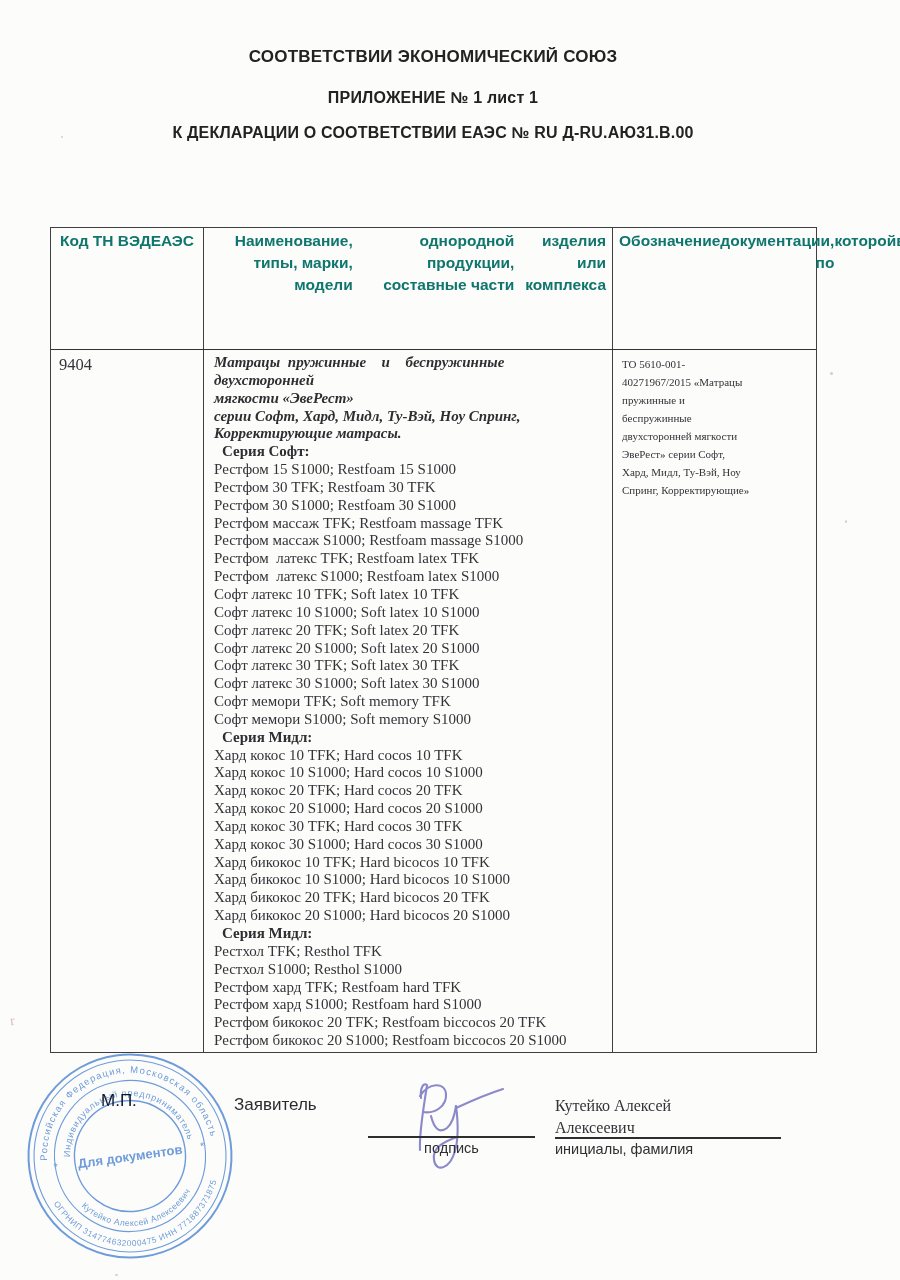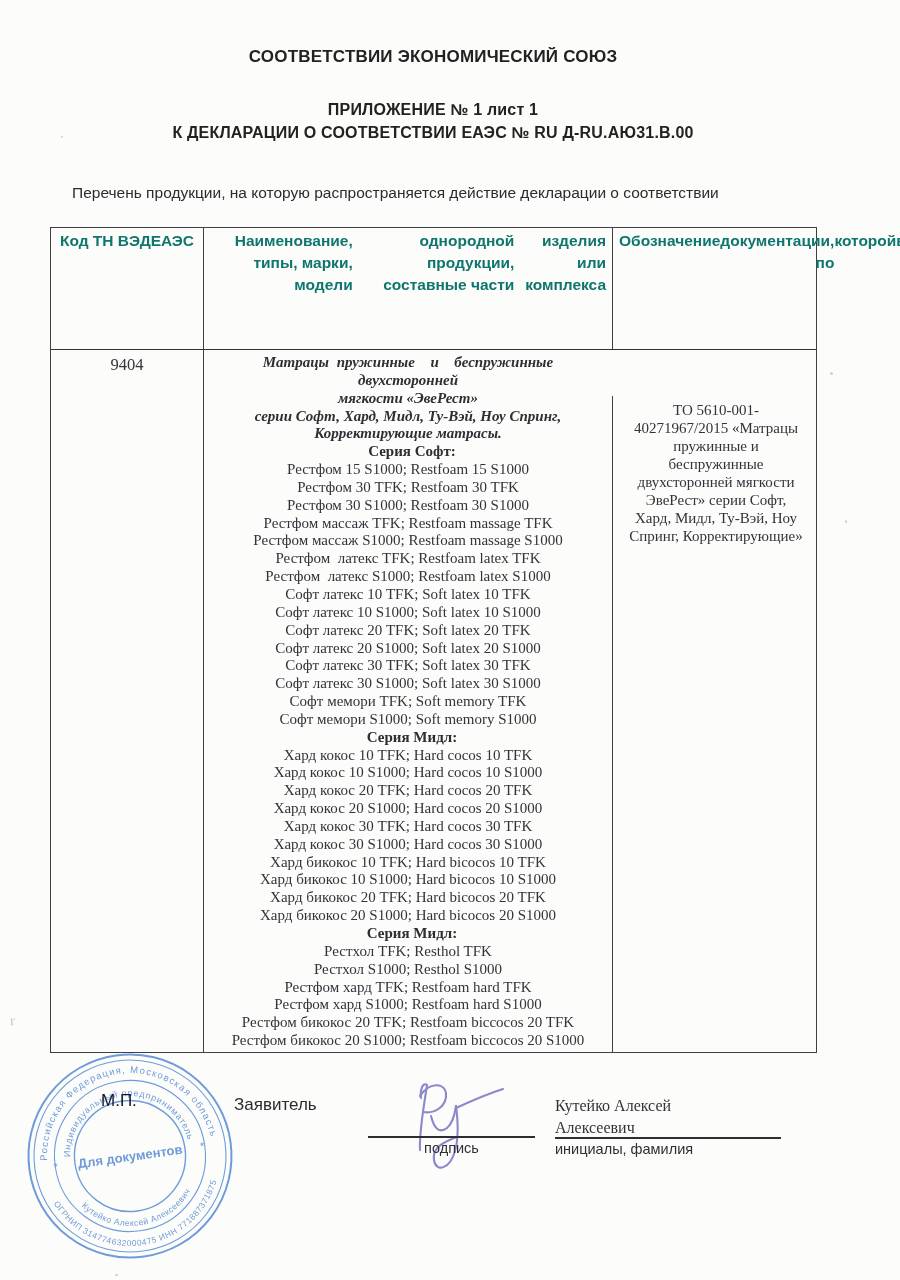--- a/index.html
+++ b/index.html
@@ -4,47 +4,47 @@
 <style>
   html,body { margin:0; padding:0; background:#e8e8e8; }
   .page {
     position:relative; width:900px; height:1280px; margin:0 auto;
     background:#fcfcfa; overflow:hidden;
     font-family:"Liberation Sans", sans-serif; color:#26262b;
   }
   
   .title { position:absolute; left:0; width:866px; text-align:center; font-weight:bold; color:#222; letter-spacing:.2px; }
   .t1 { top:47px;  font-size:17px; }
-  .t2 { top:89px;  font-size:16px;margin-top:12px; }
+  .t2 { top:89px;  font-size:16px; }
   .t3 { top:124px; font-size:16px; }
   .intro { position:absolute; left:72px; top:184px; font-size:15.5px; color:#2b2b30; }
 
   
   .doc-table {
     position:absolute; left:50px; top:227px; width:767px; box-sizing:border-box;
     border:1.6px solid #3f3f42; background:transparent;
   }
   .thead, .tbody { display:grid; grid-template-columns:152px 409px 1fr; }
   .thead { border-bottom:1.9px solid #333336; }
   .hcell {
     min-height:121px; display:flex; flex-direction:row; justify-content:center;
     text-align:right; font-weight:bold; font-size:15.5px; line-height:22px; color:#0f766e;
     padding:2px 6px; box-sizing:border-box;
   }
   .c2 { border-left:1.4px solid #3f3f42; }
   .c3 { border-left:1.4px solid #3f3f42; }
-  .tbody { min-height:700px;text-align:center; }
+  .tbody { min-height:700px; }
   .bcell { box-sizing:border-box; }
   .code { padding:5px 8px; font-family:"Liberation Serif", serif; font-size:16.5px; color:#33333a; }
   .products { padding:4px 10px 2px 10px; font-family:"Liberation Serif", serif; font-size:15px; line-height:17.85px; color:#33333a; }
   .products .line { white-space:pre-wrap; }
   .products .line.bold-italic, .products .line.bold-italic-justified { font-weight:bold; font-style:italic; color:#2e2e33; }
   .products .line.bold-italic-justified { word-spacing:4px; }
   .products .line.bold { font-weight:bold; color:#2e2e33;margin-left:8px; }
-  .doc { padding:5px 6px 2px 9px; font-family:"Liberation Serif", serif; font-size:15px; line-height:18px; color:#33333a;margin-top:46px; }
+  .doc { padding:5px 6px 2px 9px; font-family:"Liberation Serif", serif; font-size:11px; line-height:18px; color:#33333a; }
 
   
   .mp        { position:absolute; left:101px; top:1091px; font-size:17px; color:#0f172a; }
   .applicant { position:absolute; left:234px; top:1095px; font-size:17px; color:#2b2b30; }
   .sig-line  { position:absolute; left:368px; top:1136px; width:167px; border-top:2px solid #2e2e31; }
   .sig-caption { position:absolute; left:368px; top:1140px; width:167px; text-align:center; font-size:14.5px; color:#2f2f34; }
   .name { position:absolute; left:555px; top:1095px; width:226px; text-align:left;
           font-family:"Liberation Serif", serif; font-size:16px; line-height:22px; color:#33333a; }
   .name-line { position:absolute; left:555px; top:1137px; width:226px; border-top:2px solid #2e2e31; }
   .name-caption { position:absolute; left:555px; top:1141px; width:226px; font-size:14.5px; color:#2f2f34; }
@@ -63,21 +63,20 @@
             font-family:"Liberation Serif", serif; transform:rotate(-6deg); }
 </style>
 </head>
 <body>
 
 <div class="page">
 
   <div class="title t1">СООТВЕТСТВИИ ЭКОНОМИЧЕСКИЙ СОЮЗ</div>
   <div class="title t2">ПРИЛОЖЕНИЕ № 1 лист 1</div>
   <div class="title t3">К ДЕКЛАРАЦИИ О СООТВЕТСТВИИ ЕАЭС № RU Д-RU.АЮ31.В.00</div>
-  <div class="intro">Перечень продукции, на которую распространяется действие декларации о соответствии</div>
 
   <div class="doc-table">
     <div class="thead">
       <div class="hcell">
 
       <div class="hline">Код ТН ВЭД</div>
           <div class="hline">ЕАЭС</div>
         </div>
       <div class="hcell c2">
 

